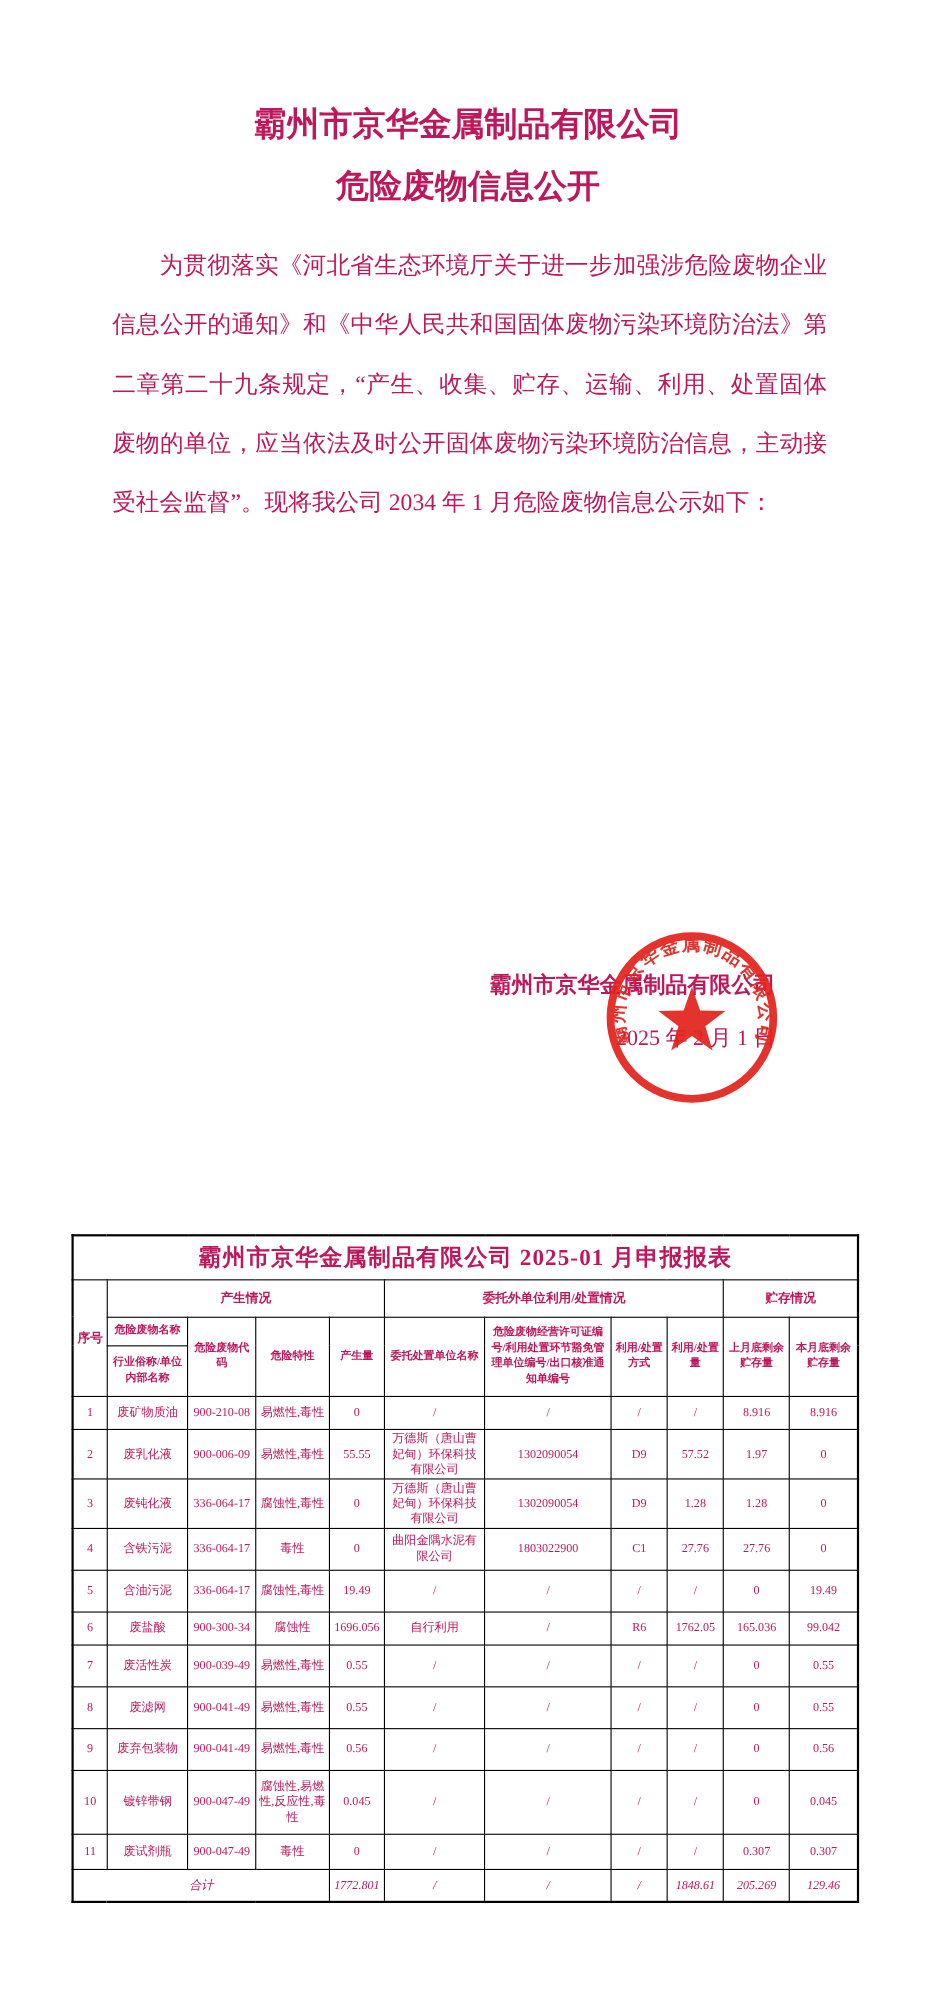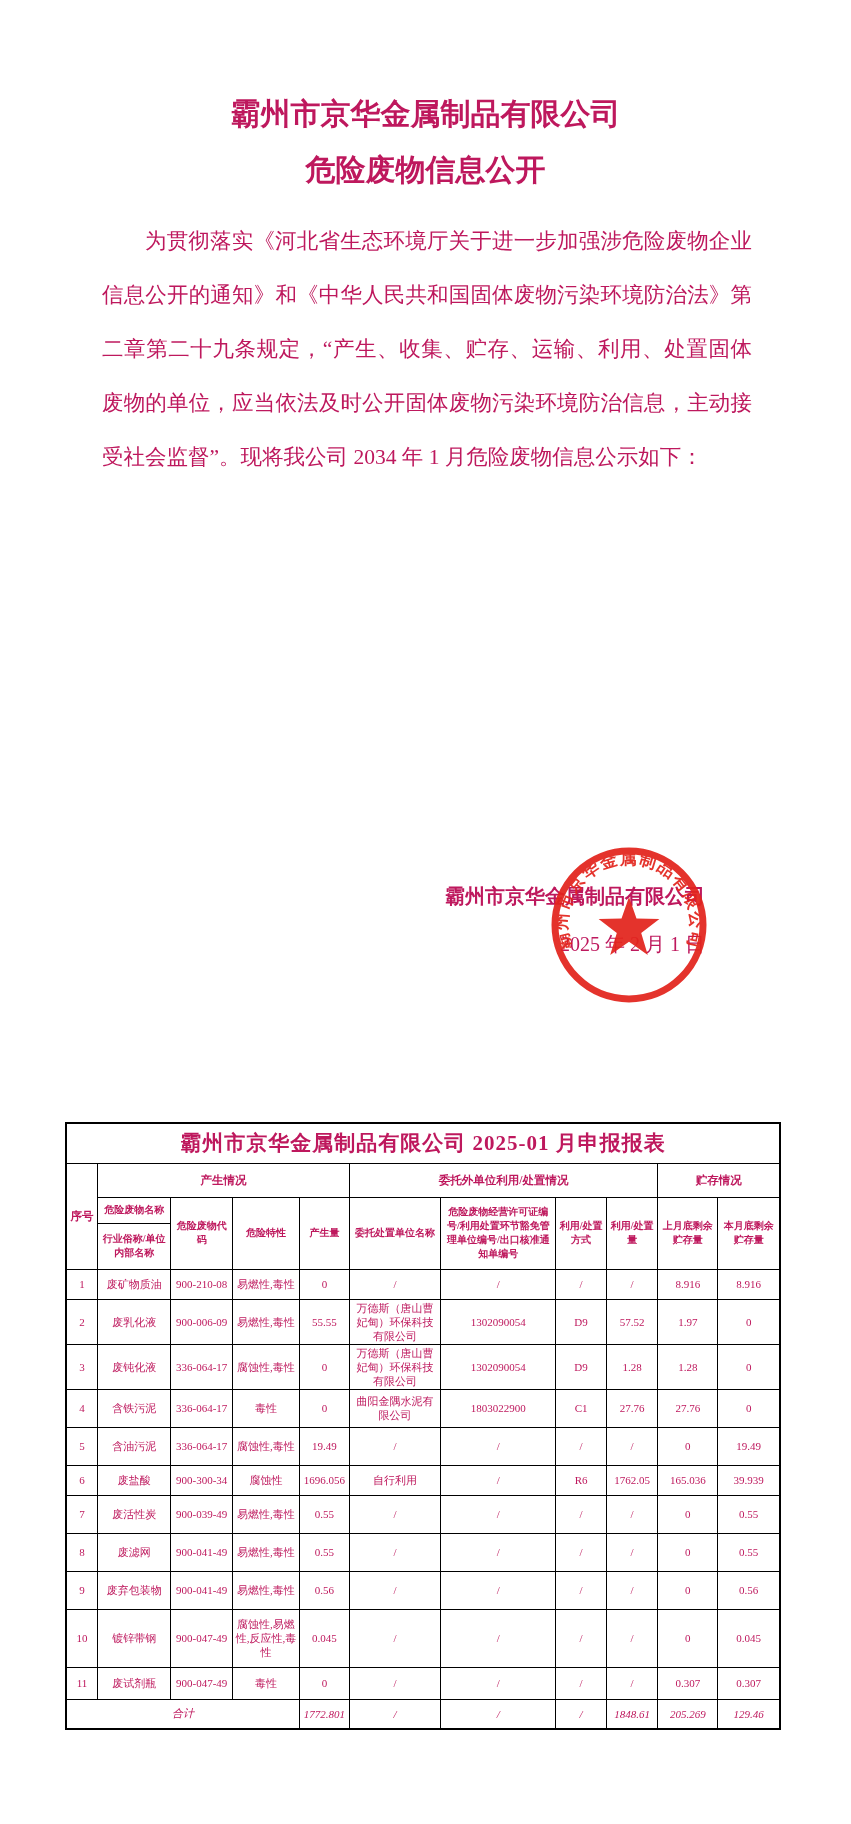--- a/index.html
+++ b/index.html
@@ -224,21 +224,21 @@
             <td>6</td>
             <td>废盐酸</td>
             <td>900-300-34</td>
             <td>腐蚀性</td>
             <td>1696.056</td>
             <td>自行利用</td>
             <td>/</td>
             <td>R6</td>
             <td>1762.05</td>
             <td>165.036</td>
-            <td>39.939</td>
+            <td>99.042</td>
           </tr>
           <tr>
             <td>7</td>
             <td>废活性炭</td>
             <td>900-039-49</td>
             <td>易燃性,毒性</td>
             <td>0.55</td>
             <td>/</td>
             <td>/</td>
             <td>/</td>

